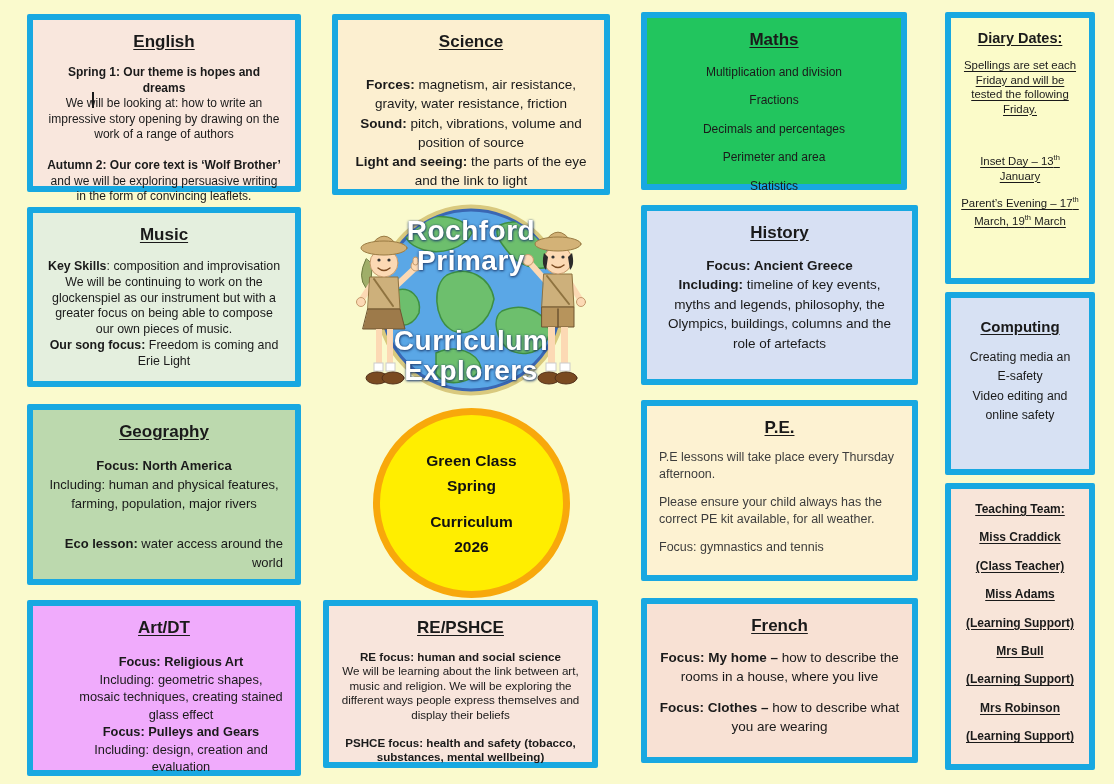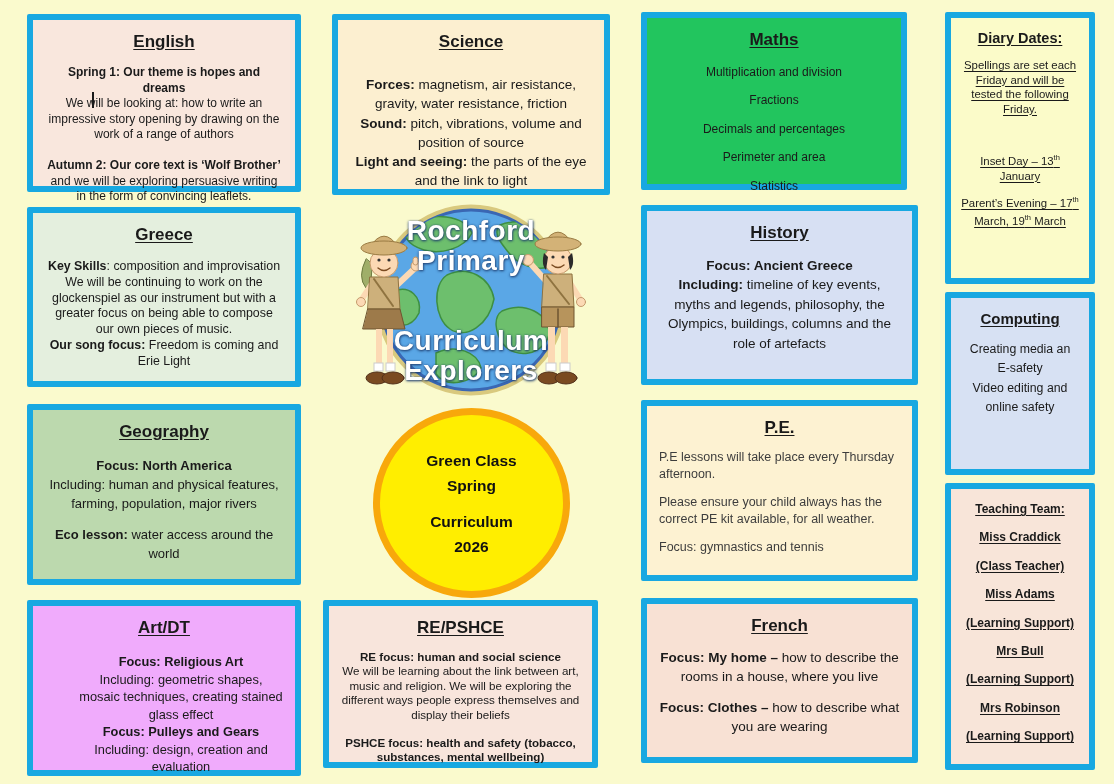--- a/index.html
+++ b/index.html
@@ -16,21 +16,21 @@
   #box-english p{font-size:12px;line-height:15.6px;}
   #box-english .mt{margin-top:15px;}
 
   #box-music{left:27px;top:207px;width:274px;height:180px;background:#e4efde;}
   #box-music h2{margin-bottom:14px;}
   #box-music p{font-size:12.4px;line-height:15.8px;}
 
   #box-geography{left:27px;top:404px;width:274px;height:181px;background:#bcd9ae;}
   #box-geography h2{margin-bottom:14px;}
   #box-geography p{font-size:13px;line-height:19px;}
-  #box-geography .mt{margin-top:12px;}
+  #box-geography .mt{margin-top:21px;text-align:right;}
 
   #box-artdt{left:27px;top:600px;width:274px;height:176px;background:#f0abfc;}
   #box-artdt h2{margin-bottom:15px;}
   #box-artdt p{font-size:12.8px;line-height:17.5px;margin-left:34px;}
 
   #box-science{left:332px;top:14px;width:278px;height:181px;background:#fcefd0;}
   #box-science h2{margin-bottom:23px;}
   #box-science p{font-size:13.5px;line-height:19.3px;}
 
   #box-repshce{left:323px;top:600px;width:275px;height:168px;background:#f8e5dc;}
@@ -55,21 +55,21 @@
   #box-french p{font-size:13.5px;line-height:19.3px;}
   #box-french .mt{margin-top:11px;}
 
   #box-diary{left:945px;top:12px;width:150px;height:272px;background:#fbfbc9;padding:4px 8px;}
   #box-diary h2{font-size:14.5px;margin-bottom:12px;}
   #box-diary .dline{font-size:11.4px;line-height:14.6px;font-weight:400;text-decoration:underline;text-underline-offset:2px;}
   #box-diary .ev1{margin-top:35px;}
   #box-diary .ev2{margin-top:10px;}
   #box-diary sup{font-size:7.5px;}
 
-  #box-computing{left:945px;top:292px;width:150px;height:183px;background:#d7e1f3;padding:4px 8px;}
+  #box-computing{left:945px;top:292px;width:150px;height:183px;background:#d7e1f3;padding:12px 8px;}
   #box-computing h2{font-size:15px;margin-bottom:13px;}
   #box-computing p{font-size:12.3px;line-height:19.4px;}
 
   #box-teaching{left:945px;top:483px;width:150px;height:287px;background:#f8e5d9;padding:6px 6px;}
   #box-teaching .tline{font-size:12px;line-height:28.4px;font-weight:700;text-decoration:underline;text-underline-offset:2px;}
 
   .caret{position:absolute;left:92px;top:92px;width:1.5px;height:16px;background:#1a1a1a;}
 
   #logo{position:absolute;left:352px;top:203px;width:238px;height:196px;}
   #logo svg{position:absolute;left:0;top:0;}
@@ -91,21 +91,21 @@
 
   <section class="box" id="box-english">
     <h2>English</h2>
     <p class="b">Spring 1: Our theme is hopes and dreams</p>
     <p>We will be looking at: how to write an impressive story opening by drawing on the work of a range of authors</p>
     <p class="mt"><span class="b">Autumn 2: Our core text is ‘Wolf Brother’</span><span> and we will be exploring persuasive writing in the form of convincing leaflets.</span></p>
   </section>
   <span class="caret"></span>
 
   <section class="box" id="box-music">
-    <h2>Greece</h2>
+    <h2>Music</h2>
     <p><span class="b">Key Skills</span><span>: composition and improvisation</span></p>
     <p>We will be continuing to work on the glockenspiel as our instrument but with a greater focus on being able to compose our own pieces of music.</p>
     <p><span class="b">Our song focus:</span><span> Freedom is coming and Erie Light</span></p>
   </section>
 
   <section class="box" id="box-geography">
     <h2>Geography</h2>
     <p class="b">Focus: North America</p>
     <p>Including: human and physical features, farming, population, major rivers</p>
     <p class="mt"><span class="b">Eco lesson:</span><span> water access around the world</span></p>

